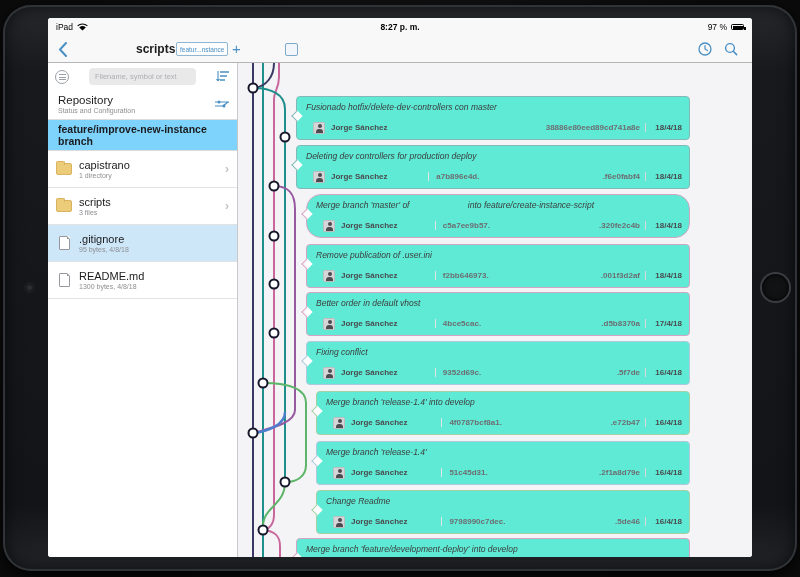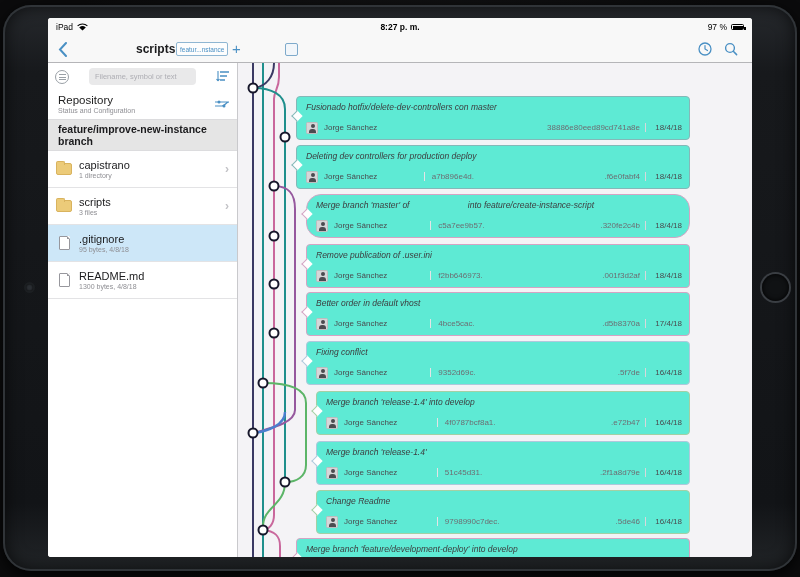--- a/index.html
+++ b/index.html
@@ -43,21 +43,21 @@
   .filter-row { height:27px; display:flex; align-items:center; gap:20px; padding:0 7px; }
   .filter-circle { width:14px; height:14px; border:1.3px solid #9aa0a6; border-radius:50%; position:relative; flex:0 0 auto; }
   .filter-circle::before { content:""; position:absolute; left:2.5px; right:2.5px; top:3px; height:6px;
       background:repeating-linear-gradient(180deg,#9aa0a6 0 1px, transparent 1px 2.6px); }
   .filter-input { flex:1; height:17px; background:#e9e9ea; border-radius:4px; display:flex; align-items:center;
                   padding:0 6px; font-size:7.5px; color:#aeaeb4; }
   .repo-row { padding:4px 7px 5px 10px; display:flex; align-items:center; }
   .repo-text { flex:1; }
   .repo-title { font-size:11.5px; color:#222; }
   .repo-sub { font-size:7px; color:#8e8e93; margin-top:1px; }
-  .section-header { background:#e5e5e5; border-top:1px solid #dcdcde; border-bottom:1px solid #dcdcde;
+  .section-header { background:#7dd3fc; border-top:1px solid #dcdcde; border-bottom:1px solid #dcdcde;
                     padding:3px 10px; font-size:10.5px; font-weight:bold; color:#1b1b1d; }
   .side-item { position:relative; display:flex; align-items:center; gap:7px; padding:5px 8px 6px 8px; min-height:37px; }
   .side-item::after { content:""; position:absolute; left:0; right:0; bottom:0; height:1px; background:#e3e3e5; }
   .side-item.selected { background:#cde7f8; }
   .si-text { flex:1; }
   .si-name { font-size:11px; color:#1b1b1d; }
   .si-meta { font-size:7px; color:#8e8e93; margin-top:1.5px; }
   .chevron { color:#c2c2c6; font-size:12px; font-weight:bold; }
   .icon-folder { width:16px; height:12px; background:#eccb79; border:1px solid #d9b35e; border-radius:2px; position:relative; flex:0 0 auto; }
   .icon-folder::before { content:""; position:absolute; left:-1px; top:-3px; width:7px; height:3px; background:#eccb79; border:1px solid #d9b35e; border-bottom:none; border-radius:2px 2px 0 0; }
@@ -65,21 +65,21 @@
   .icon-file::before { content:""; position:absolute; right:-1px; top:-1px; border:3px solid #97979d; border-left-color:transparent; border-bottom-color:transparent; border-radius:0 1px 0 0; background:#e9e9eb; border-width:0 3px 3px 0; border-style:solid; border-color:#fff #fff #97979d #97979d; }
 
   .main { flex:1; position:relative; background:#f4f3f6; overflow:hidden; }
   .graph-svg { position:absolute; left:0; top:0; }
 
   .card { position:absolute; right:62px; height:44px; background:#5eead4; border:1px solid #999; border-radius:4px;margin-top:28px; }
   .tail { position:absolute; left:-4.5px; top:15px; width:8px; height:8px; background:#fff;
           border-left:1px solid; border-bottom:1px solid; border-color:inherit; transform:rotate(45deg); }
   .msg-row { display:flex; padding:5px 9px 0 9px; font-size:8.5px; font-style:italic; color:#3c3c3e; white-space:nowrap; overflow:hidden; }
   .msg2 { margin-left:auto; margin-right:86px; }
-  .author-row { position:absolute; left:9px; right:7px; bottom:4px; height:15px; display:flex; align-items:center; }
+  .author-row { position:absolute; left:16px; right:7px; bottom:4px; height:15px; display:flex; align-items:center;font-weight:bold; }
   .avatar { width:12px; height:12px; background:#d6d6d8; border:1px solid #bcbcbe; border-radius:1.5px; position:relative; flex:0 0 auto; overflow:hidden; }
   .avatar::before { content:""; position:absolute; left:3.5px; top:1.5px; width:4px; height:4px; border-radius:50%; background:#4b4b50; }
   .avatar::after { content:""; position:absolute; left:2px; top:6.5px; width:7px; height:5px; border-radius:3px 3px 0 0; background:#4b4b50; }
   .c-name { font-size:8px; color:#4a4a4e; margin-left:6px; flex:1; white-space:nowrap; }
   .c-hash-l { width:31%; border-left:1px solid #e4e4e6; padding-left:7px; font-size:8px; color:#6d6d72; white-space:nowrap; overflow:hidden; }
   .c-hash-r { flex:1; text-align:right; font-size:8px; color:#6d6d72; padding-right:5px; white-space:nowrap; }
   .c-date { width:37px; border-left:1px solid #d8d8da; text-align:right; font-size:8px; color:#4a4a4e; flex:0 0 auto; }
 </style>
 </head>
 <body>

